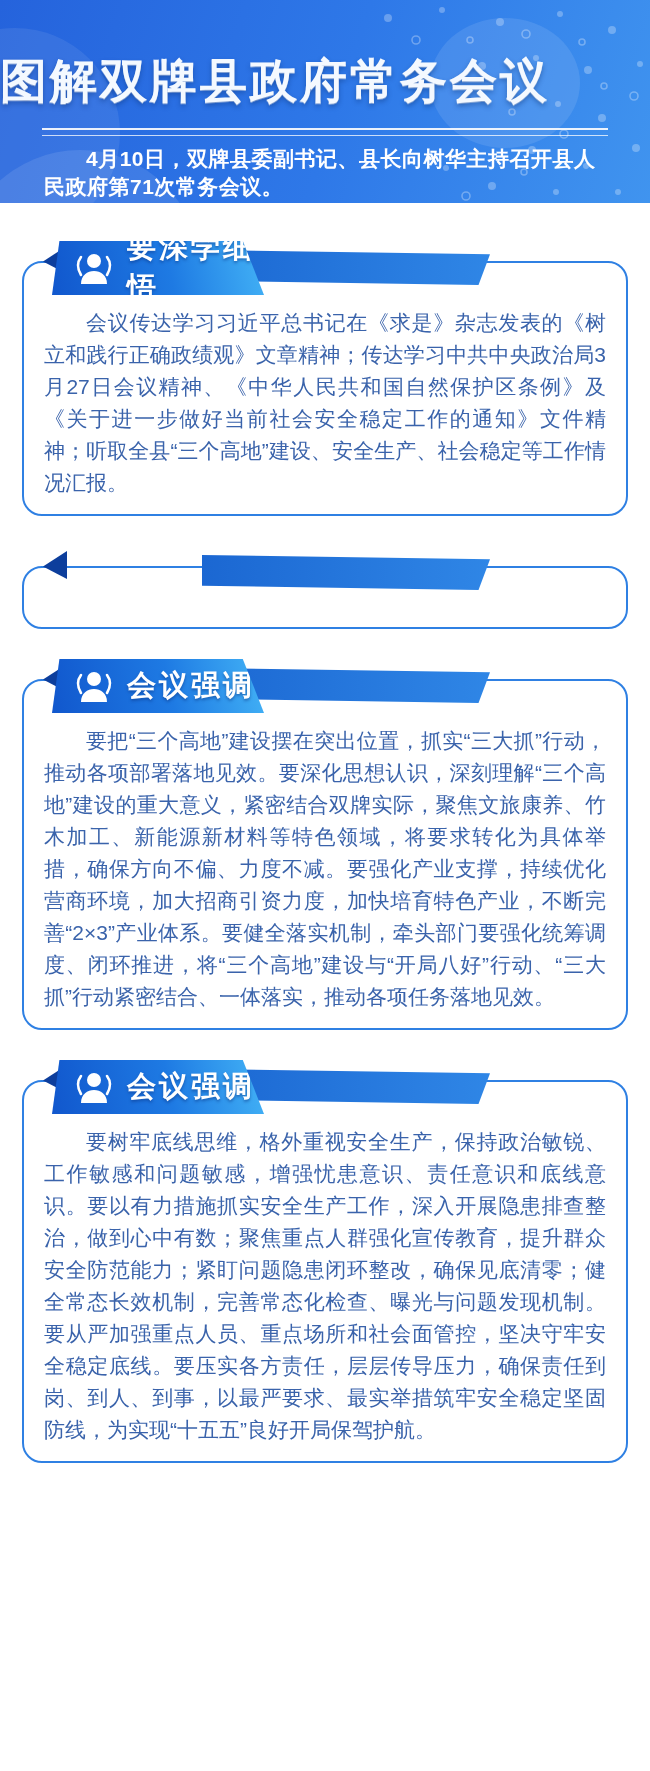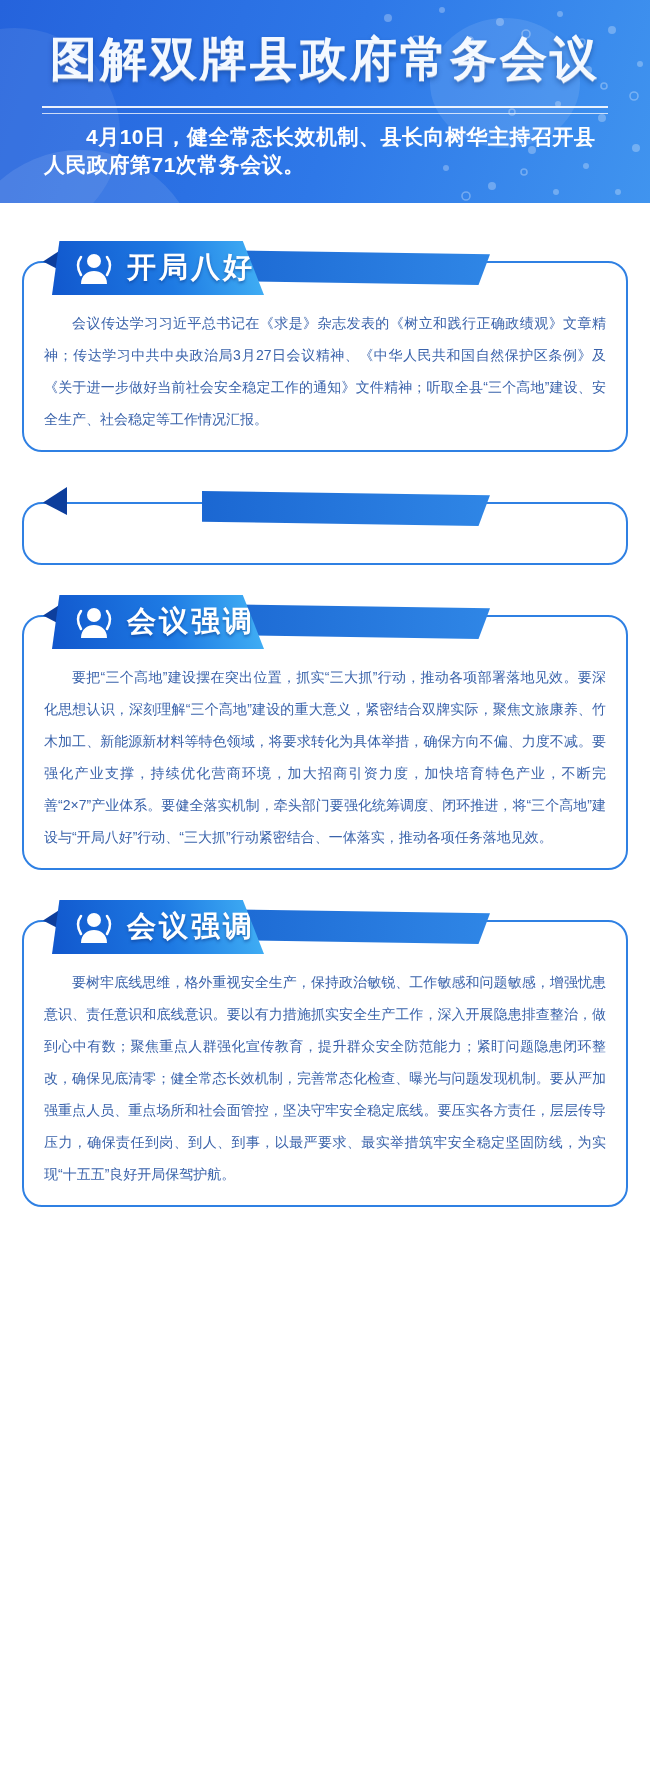--- a/index.html
+++ b/index.html
@@ -11,21 +11,21 @@
   .banner{
     position:relative;height:203px;overflow:hidden;
     background:linear-gradient(108deg,#2563dc 0%,#2e78e8 52%,#4094ef 100%);
   }
   .blob{position:absolute;border-radius:50%;background:rgba(255,255,255,.08);}
   .blob1{left:-90px;top:28px;width:210px;height:210px;}
   .blob2{left:-40px;top:150px;width:240px;height:240px;background:rgba(255,255,255,.10);}
   .blob3{left:430px;top:18px;width:150px;height:130px;background:rgba(255,255,255,.10);}
   .dots-svg{position:absolute;right:0;top:0;}
   .banner-title{
-    position:relative;margin:0;padding-top:28px;text-align:center;
+    position:relative;margin:0;padding-top:50px;text-align:left;
     font-size:47px;font-weight:bold;color:#f4f9ff;letter-spacing:3px;
     text-shadow:0 3px 5px rgba(10,50,120,.45),0 1px 0 rgba(255,255,255,.6);
   }
   .banner-divider{
     position:relative;margin:15px 42px 0;height:5px;
     border-top:2px solid rgba(255,255,255,.9);
     border-bottom:1px solid rgba(255,255,255,.75);
   }
   .banner-subtitle{
     position:relative;margin:9px 44px 0;color:#ffffff;
@@ -54,21 +54,21 @@
     background:linear-gradient(78deg,#1157cd 0%,#1e7ae3 55%,#43b3f6 100%);
     clip-path:polygon(3.5% 0,90% 0,100% 100%,0 100%);
     display:flex;align-items:center;box-sizing:border-box;padding-left:20px;
   }
   .ribbon-icon{display:inline-flex;margin-right:11px;}
   .ribbon-label{
     color:#fff;font-size:29px;font-weight:bold;letter-spacing:3px;
     text-shadow:0 2px 3px rgba(10,50,130,.5);
   }
   .card-body{
-    margin:0;color:#3a63ab;font-size:14px;line-height:32px;
+    margin:0;color:#3a63ab;font-size:21px;line-height:32px;
     text-align:justify;text-indent:2em;
   }
 </style>
 </head>
 <body>
 
 <header class="banner">
   <div class="blob blob1"></div>
   <div class="blob blob2"></div>
   <div class="blob blob3"></div>
@@ -101,39 +101,39 @@
         <circle cx="284" cy="96" r="4"></circle>
         <circle cx="214" cy="134" r="4"></circle>
       <circle cx="162" cy="112" r="3"></circle>
         <circle cx="254" cy="86" r="3"></circle>
         <circle cx="116" cy="196" r="4"></circle>
       <circle cx="174" cy="172" r="3"></circle>
     </g>
   </svg>
   <h1 class="banner-title">图解双牌县政府常务会议</h1>
   <div class="banner-divider"></div>
-  <p class="banner-subtitle">4月10日，健全常态长效机制、县长向树华主持召开县人民政府第71次常务会议。</p>
+  <p class="banner-subtitle">4月10日，双牌县委副书记、县长向树华主持召开县人民政府第71次常务会议。</p>
 </header>
 
 <main>
 
   <section class="card">
     <div class="ribbon">
       <div class="ribbon-strip"></div>
       <div class="ribbon-fold"></div>
       <div class="ribbon-main">
         <span class="ribbon-icon">
           <svg width="44" height="40" viewBox="0 0 44 40">
             <path d="M9 9 q-6 8 0 18" fill="none" stroke="#fff" stroke-width="2.6" stroke-linecap="round"></path>
             <path d="M35 9 q6 8 0 18" fill="none" stroke="#fff" stroke-width="2.6" stroke-linecap="round"></path>
             <circle cx="22" cy="13" r="7" fill="#fff"></circle>
             <path d="M9 36 c0-9 6.5-13 13-13 s13 4 13 13 z" fill="#fff"></path>
           </svg>
         </span>
-        <span class="ribbon-label">开局八好</span>
+        <span class="ribbon-label">要深学细悟</span>
       </div>
     </div>
     <p class="card-body">会议传达学习习近平总书记在《求是》杂志发表的《树立和践行正确政绩观》文章精神；传达学习中共中央政治局3月27日会议精神、《中华人民共和国自然保护区条例》及《关于进一步做好当前社会安全稳定工作的通知》文件精神；听取全县“三个高地”建设、安全生产、社会稳定等工作情况汇报。</p>
   </section>
 
   <section class="card">
     <div class="ribbon">
       <div class="ribbon-strip"></div>
       <div class="ribbon-fold"></div>
     </div>
@@ -148,21 +148,21 @@
           <svg width="44" height="40" viewBox="0 0 44 40">
             <path d="M9 9 q-6 8 0 18" fill="none" stroke="#fff" stroke-width="2.6" stroke-linecap="round"></path>
             <path d="M35 9 q6 8 0 18" fill="none" stroke="#fff" stroke-width="2.6" stroke-linecap="round"></path>
             <circle cx="22" cy="13" r="7" fill="#fff"></circle>
             <path d="M9 36 c0-9 6.5-13 13-13 s13 4 13 13 z" fill="#fff"></path>
           </svg>
         </span>
         <span class="ribbon-label">会议强调</span>
       </div>
     </div>
-    <p class="card-body">要把“三个高地”建设摆在突出位置，抓实“三大抓”行动，推动各项部署落地见效。要深化思想认识，深刻理解“三个高地”建设的重大意义，紧密结合双牌实际，聚焦文旅康养、竹木加工、新能源新材料等特色领域，将要求转化为具体举措，确保方向不偏、力度不减。要强化产业支撑，持续优化营商环境，加大招商引资力度，加快培育特色产业，不断完善“2×7”产业体系。要健全落实机制，牵头部门要强化统筹调度、闭环推进，将“三个高地”建设与“开局八好”行动、“三大抓”行动紧密结合、一体落实，推动各项任务落地见效。</p>
+    <p class="card-body">要把“三个高地”建设摆在突出位置，抓实“三大抓”行动，推动各项部署落地见效。要深化思想认识，深刻理解“三个高地”建设的重大意义，紧密结合双牌实际，聚焦文旅康养、竹木加工、新能源新材料等特色领域，将要求转化为具体举措，确保方向不偏、力度不减。要强化产业支撑，持续优化营商环境，加大招商引资力度，加快培育特色产业，不断完善“2×3”产业体系。要健全落实机制，牵头部门要强化统筹调度、闭环推进，将“三个高地”建设与“开局八好”行动、“三大抓”行动紧密结合、一体落实，推动各项任务落地见效。</p>
   </section>
 
   <section class="card">
     <div class="ribbon">
       <div class="ribbon-strip"></div>
       <div class="ribbon-fold"></div>
       <div class="ribbon-main">
         <span class="ribbon-icon">
           <svg width="44" height="40" viewBox="0 0 44 40">
             <path d="M9 9 q-6 8 0 18" fill="none" stroke="#fff" stroke-width="2.6" stroke-linecap="round"></path>

